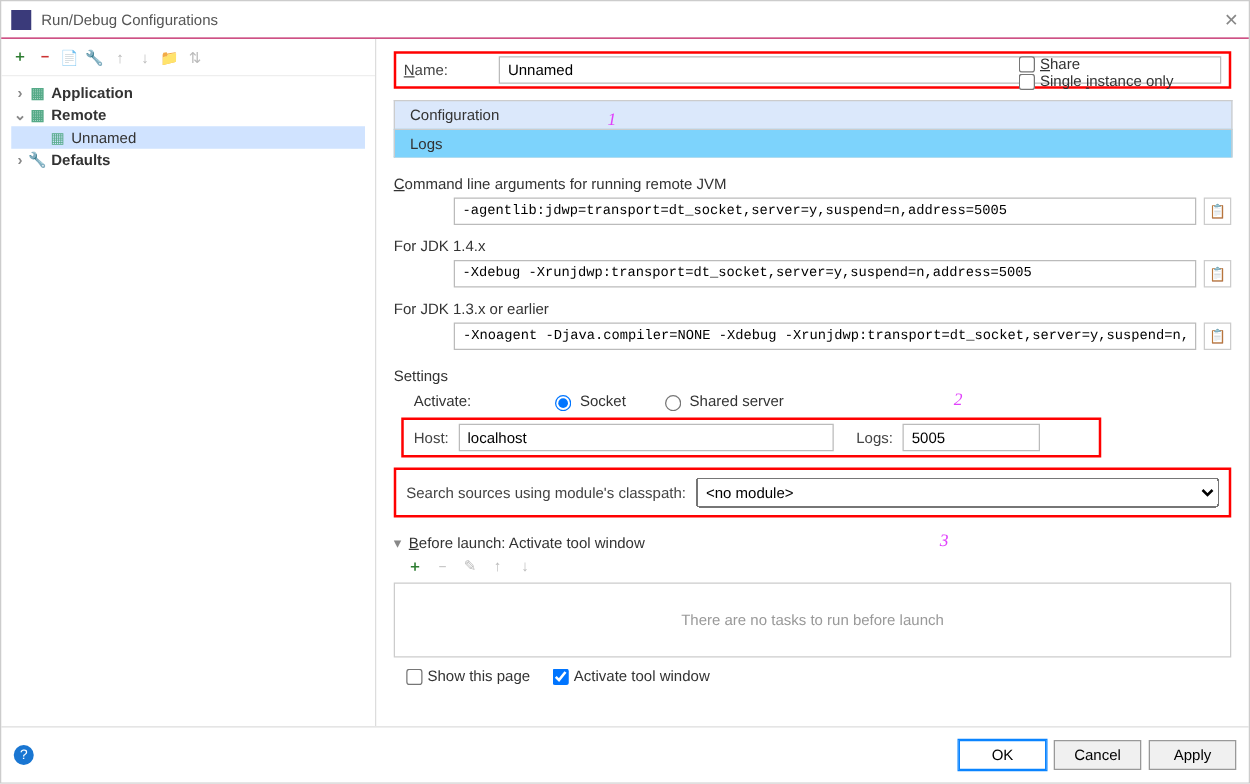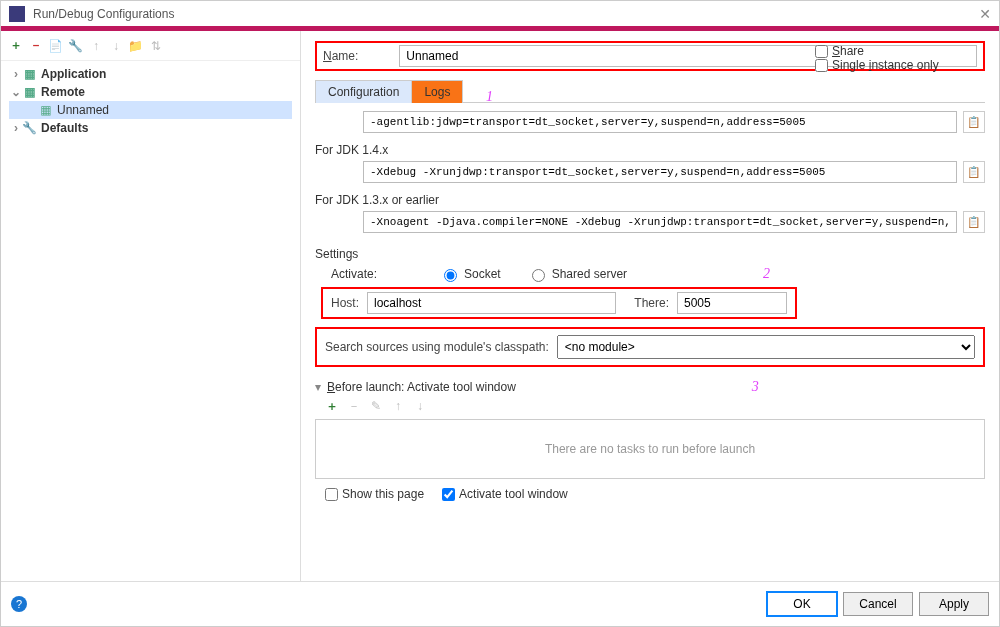--- a/index.html
+++ b/index.html
@@ -1,40 +1,40 @@
 <!DOCTYPE html>
 <html><head>
 <meta charset="utf-8">
 <style>
 * { box-sizing: border-box; font-family: "Segoe UI", Tahoma, sans-serif; font-size: 12px; }
 body { margin: 0; padding: 0; background: #f0f0f0; color: #333; }
 .window { width: 1000px; height: 627px; background: #fff; display: flex; flex-direction: column; border: 1px solid #ccc; position: relative; }
-.titlebar { height: 30px; display: flex; align-items: center; padding: 0 8px; border-bottom: 5px solid #be185d; }
+.titlebar { height: 30px; display: flex; align-items: center; padding: 0 8px; border-bottom: 1px solid #be185d; }
 .titlebar .logo { width: 16px; height: 16px; background: #3a3a7a; margin-right: 8px; }
 .titlebar .title { flex: 1; color: #555; }
 .titlebar .close { color: #888; cursor: pointer; font-size: 14px; }
 .body { flex: 1; display: flex; overflow: hidden; }
 .sidebar { width: 300px; border-right: 1px solid #ddd; display: flex; flex-direction: column; }
 .toolbar { height: 30px; display: flex; align-items: center; gap: 6px; padding: 4px 8px; border-bottom: 1px solid #eee; }
 .icon { width: 14px; height: 14px; display: inline-flex; align-items: center; justify-content: center; font-size: 12px; }
 .tree { flex: 1; padding: 4px 8px; }
 .tree-item { display: flex; align-items: center; padding: 2px 0; cursor: pointer; }
 .tree-item.bold { font-weight: bold; }
 .tree-item .arrow { width: 14px; text-align: center; color: #888; }
 .tree-item.selected { background: #d0e3ff; }
 .main { flex: 1; display: flex; flex-direction: column; padding: 10px 14px; overflow: auto; }
 .row { display: flex; align-items: center; margin-bottom: 8px; }
 .lbl { color: #444; }
 .underline { text-decoration: underline; }
 input[type=text] { border: 1px solid #bbb; padding: 3px 6px; background: #fff; }
 .name-input { flex: 1; margin-left: 8px; }
 .check { display: flex; align-items: center; gap: 4px; margin-left: 14px; }
 input[type=checkbox] { margin: 0; }
-.tabs { display: flex; border-bottom: 1px solid #ccc; margin-bottom: 8px; }
-.tab { padding: 4px 12px; border: 1px solid #ccc; border-bottom: none; margin-right: -1px; cursor: pointer; position: relative; top: 1px; background: #f97316; }
+.tabs { display: flex; border-bottom: 1px solid #ccc; margin-bottom: 8px; flex-direction: column; }
+.tab { padding: 4px 12px; border: 1px solid #ccc; border-bottom: none; margin-right: -1px; cursor: pointer; position: relative; top: 1px; background: #7dd3fc; }
 .tab.active { background: #dbe8fb; }
 .field-row { display: flex; align-items: center; margin-bottom: 4px; margin-left: 48px; }
 .field-row .txt { flex: 1; font-family: "Courier New", monospace; font-size: 11px; padding: 4px 6px; }
 .copy-btn { width: 22px; height: 22px; border: 1px solid #ccc; margin-left: 6px; display: flex; align-items: center; justify-content: center; cursor: pointer; color: #888; font-size: 11px; }
 .section-lbl { margin: 6px 0 4px 0; }
 .settings { margin-top: 4px; }
 .radio-row { display: flex; align-items: center; margin: 5px 0 5px 16px; gap: 8px; }
 .radio-lbl { width: 100px; }
 .radio-opt { display: flex; align-items: center; gap: 4px; margin-right: 18px; }
 .hostport { display: flex; align-items: center; padding: 3px 8px; }
@@ -116,20 +116,21 @@
           </label>
       </div>
 
       <div class="tabs">
         <div class="tab active">Configuration</div>
         <div class="tab">Logs</div>
       </div>
 
       <span class="anno" style="left:485px; top:88px;">1</span>
 
+      <div class="section-lbl"><span class="underline">C</span>ommand line arguments for running remote JVM</div>
       <div class="field-row">
         <input type="text" class="txt" value="-agentlib:jdwp=transport=dt_socket,server=y,suspend=n,address=5005" style="">
         <div class="copy-btn">📋</div>
       </div>
 
       <div class="section-lbl">For JDK 1.4.x</div>
       <div class="field-row">
         <input type="text" class="txt" value="-Xdebug -Xrunjdwp:transport=dt_socket,server=y,suspend=n,address=5005" style="">
         <div class="copy-btn">📋</div>
       </div>
@@ -150,24 +151,24 @@
               <span>Socket</span>
             </label>
           <label class="radio-opt">
               <input type="radio" name="tr" style="">
               <span>Shared server</span>
             </label>
           <span class="anno" style="position:static;margin-left:110px">2</span>
         </div>
 
 
-        <div class="hostport redbox" style="margin-left:6px;width:476px">
+        <div class="hostport redbox" style="margin-left:6px;width:560px">
           <span class="lbl" style="margin-right:8px">Host:</span>
           <input type="text" style="width: 300px;" value="localhost">
-          <span class="lbl" style="margin:0 8px 0 18px">There:</span>
+          <span class="lbl" style="margin:0 8px 0 18px">Logs:</span>
           <input type="text" style="width: 110px;" value="5005">
         </div>
       </div>
 
       <div class="classpath redbox">
         <span class="lbl">Search sources using module's classpath:</span>
         <select>
           <option>&lt;no module&gt;</option>
         </select>
       </div>

